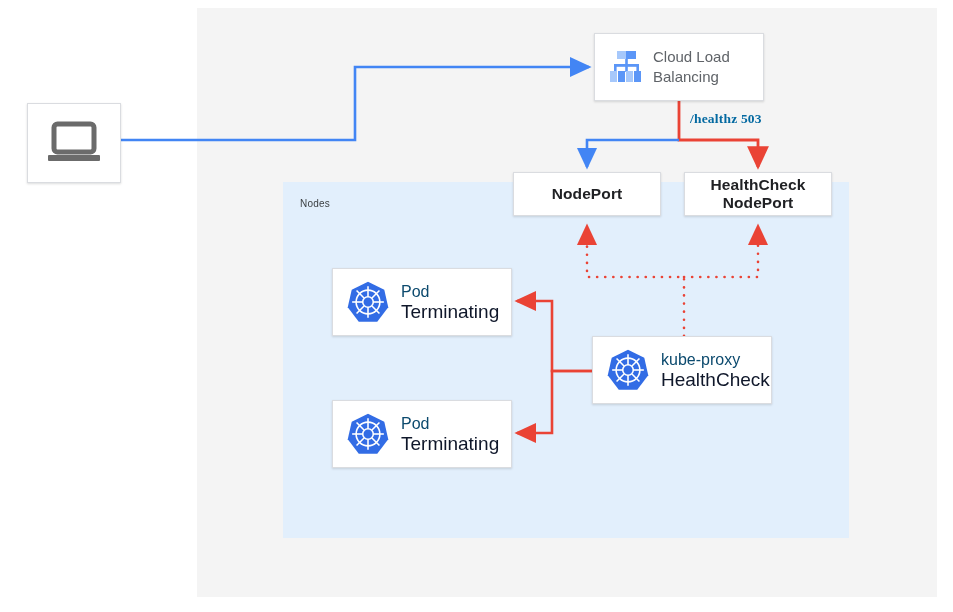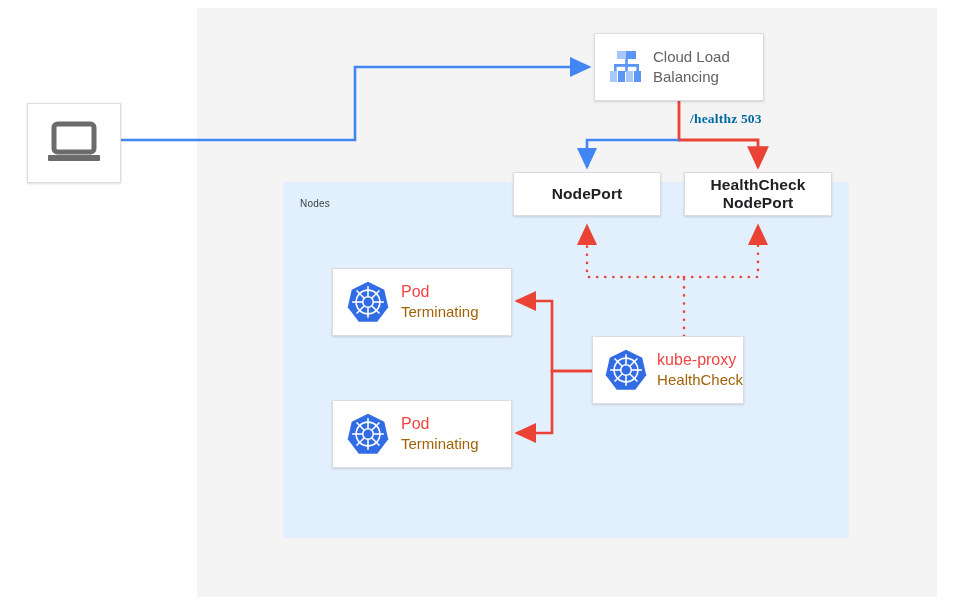--- a/index.html
+++ b/index.html
@@ -81,31 +81,31 @@
     font-size: 15.5px;
     font-weight: bold;
     color: #202124;
     line-height: 18px;
     letter-spacing: 0.1px;
   }
 
   
   #pod-1-box { left: 332px; top: 268px; width: 180px; height: 68px; padding-left: 8px;}
   #pod-2-box { left: 332px; top: 400px; width: 180px; height: 68px; padding-left: 8px;}
-  #kube-proxy-box { left: 592px; top: 336px; width: 152px; height: 68px; padding-left: 8px;}
+  #kube-proxy-box { left: 592px; top: 336px; width: 180px; height: 68px; padding-left: 8px;}
   .k8s-wrap { width: 54px; display:flex; align-items:center; justify-content:center; }
   .entity-text { margin-left: 6px; }
   .entity-title {
     font-size: 16px;
-    color: #ef4444;
+    color: #0c4a6e;
     line-height: 20px;
   }
   .entity-sub {
-    font-size: 15px;
-    color: #a16207;
+    font-size: 19px;
+    color: #0f172a;
     line-height: 20px;
   }
 
   
   #connectors {
     position: absolute;
     left: 0;
     top: 0;
     width: 953px;
     height: 612px;

